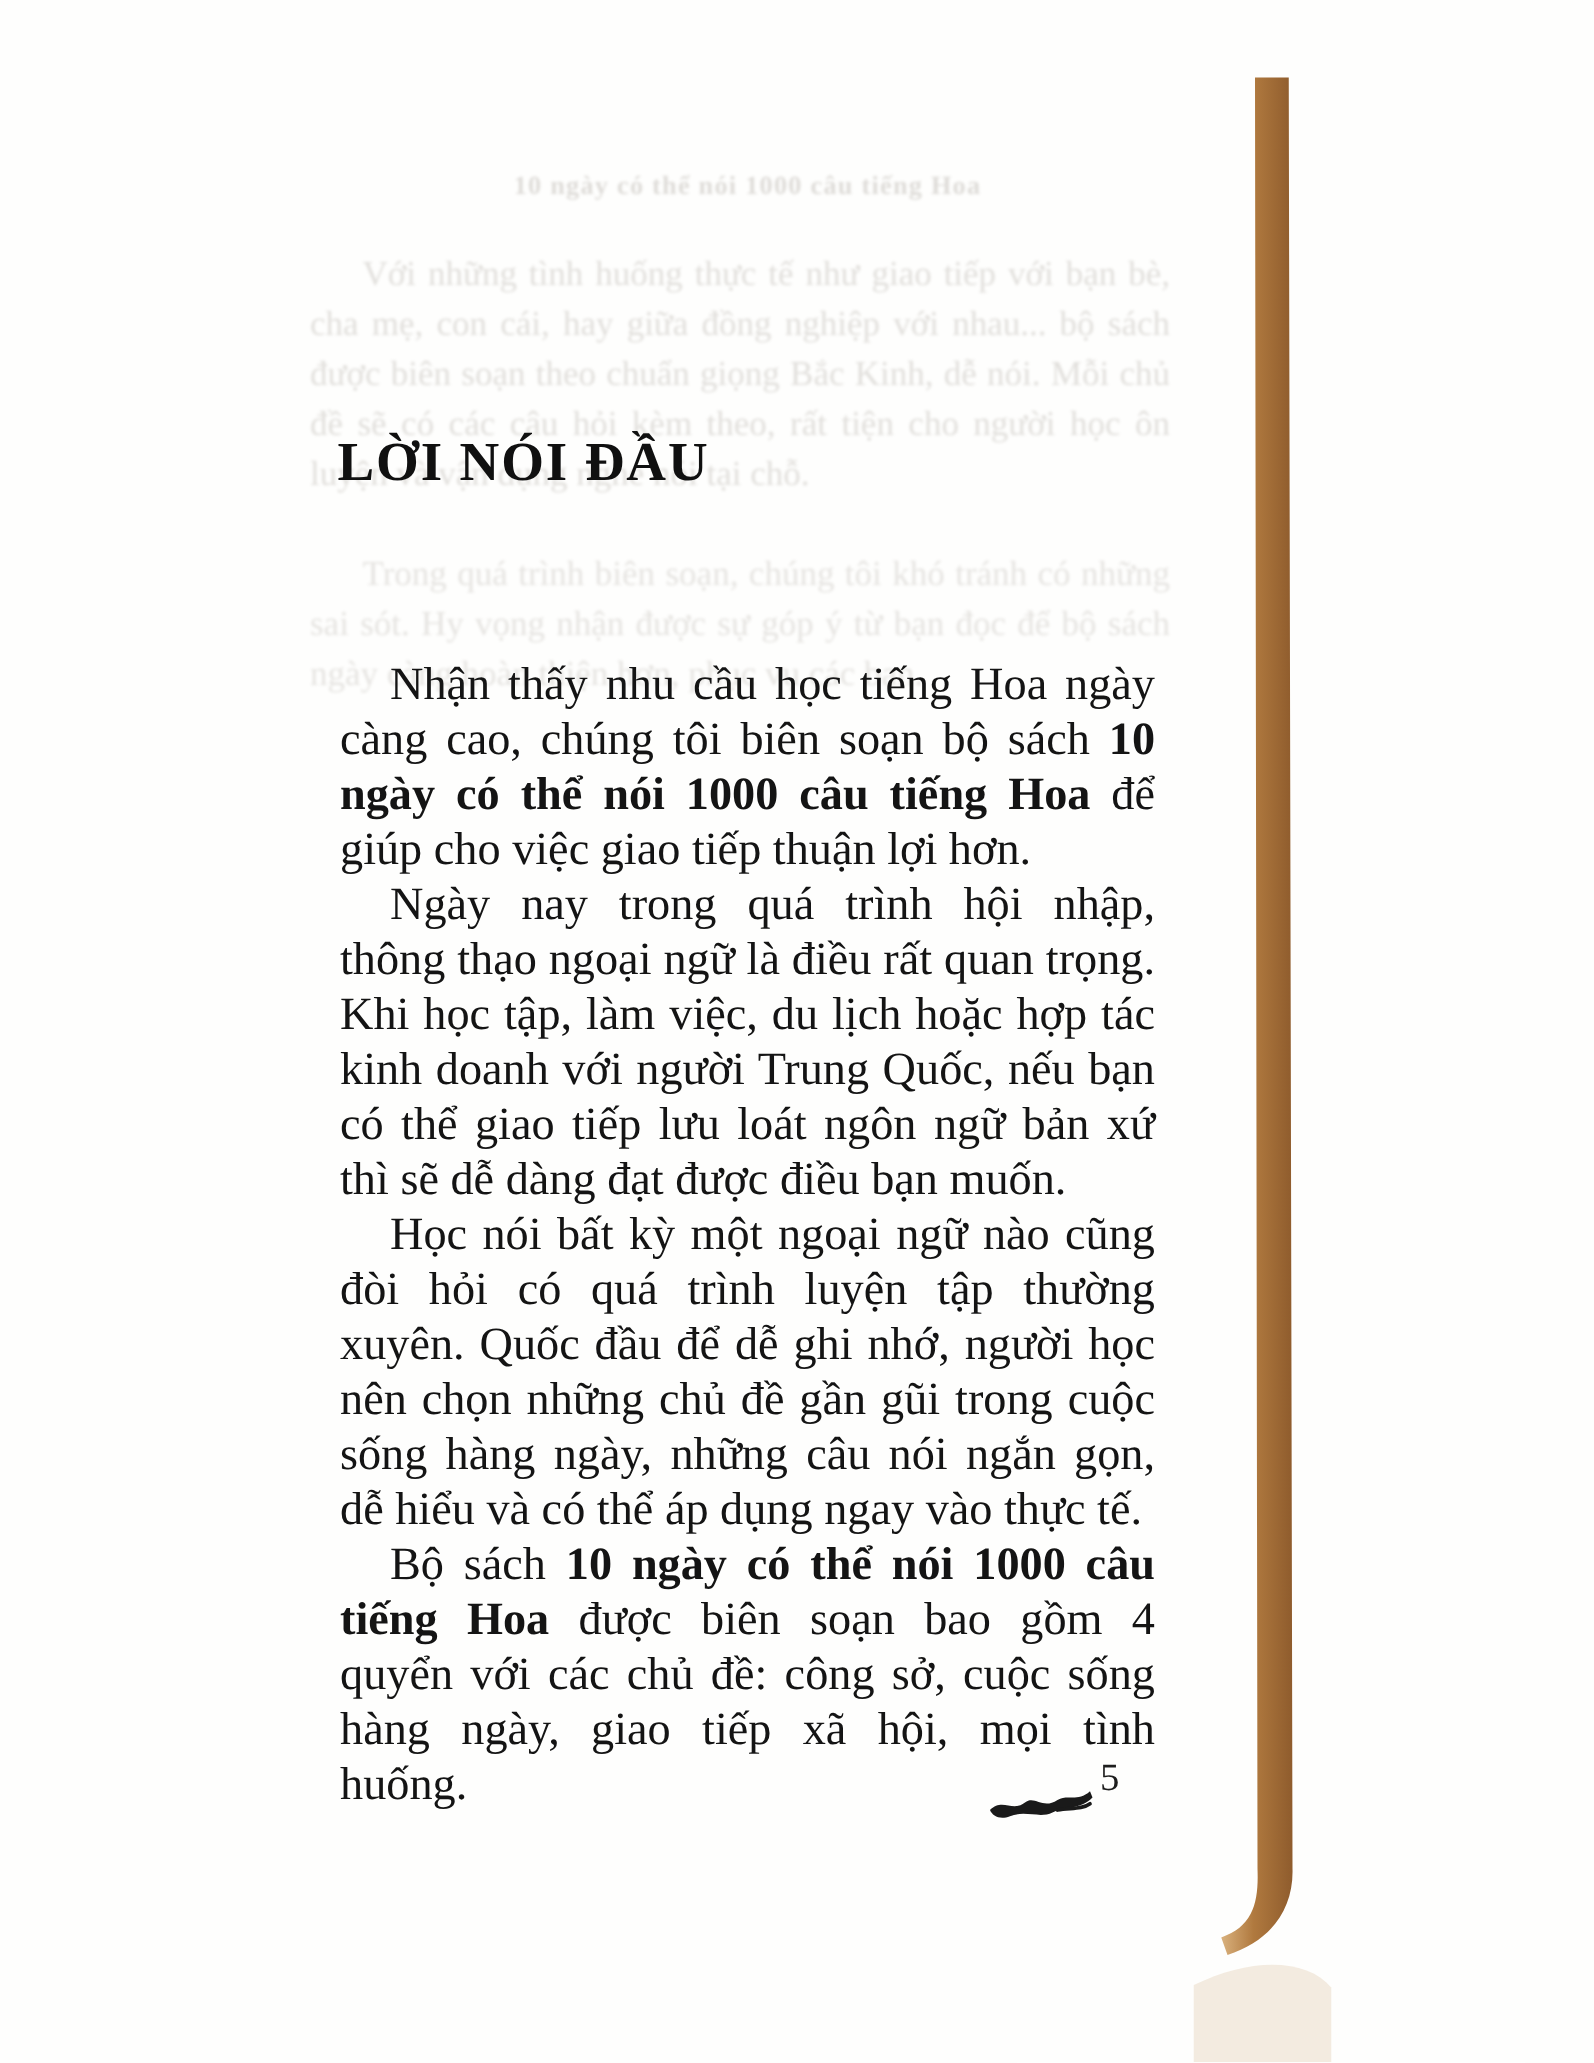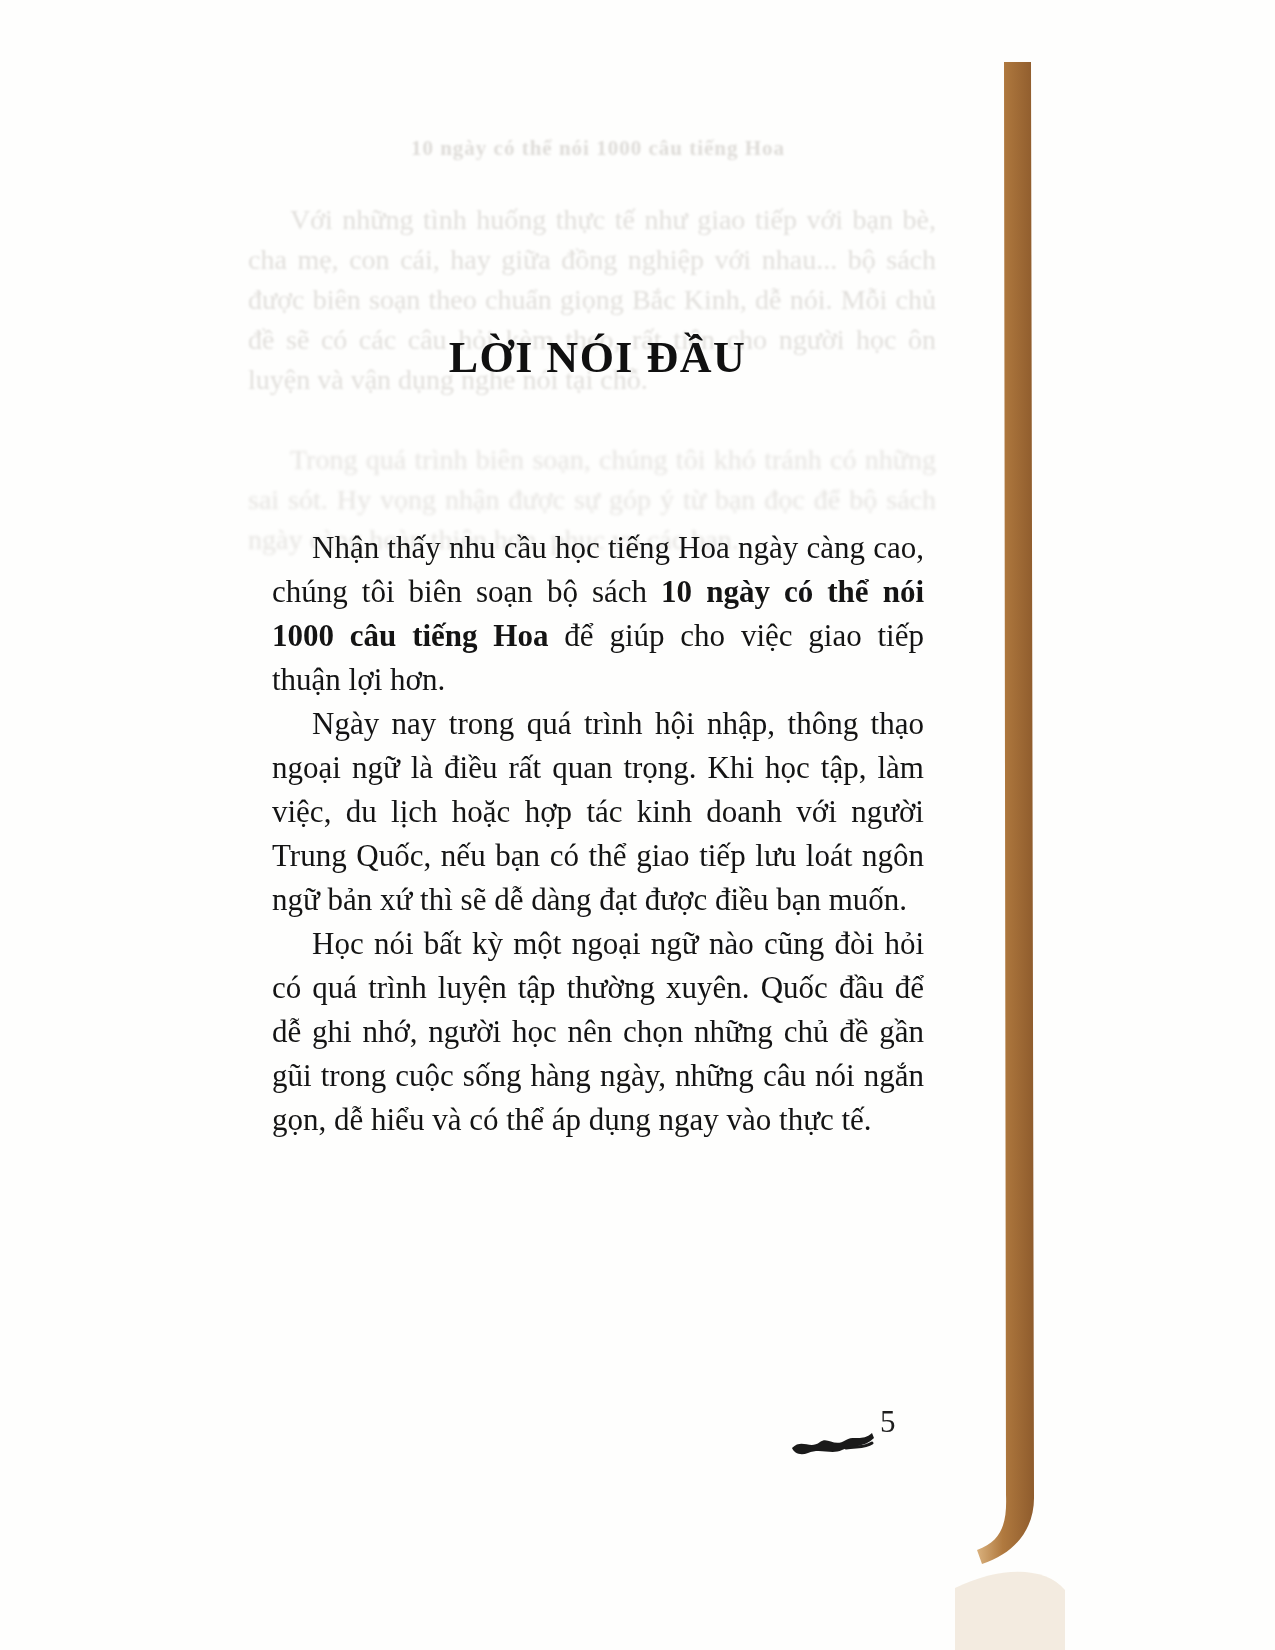--- a/index.html
+++ b/index.html
@@ -33,32 +33,31 @@
     opacity: 0.20; filter: blur(1.3px);
   }
   .bleed-para-2 {
     top: 440px; left: 248px; width: 688px;
     font-size: 28px; line-height: 40px; text-indent: 42px;
     opacity: 0.17; filter: blur(1.4px);
   }
 
   .preface-title {
     position: absolute;
-    top: 303px; left: 270px; width: 655px;
-    text-align: center;
+    top: 315px; left: 270px; width: 655px;
     font-size: 44px;
     font-weight: bold;
     letter-spacing: 1.5px;
     color: #101010;
   }
 
   .body-text {
     position: absolute;
     top: 526px; left: 272px; width: 652px;
-    font-size: 31px;
+    font-size: 37px;
     line-height: 44px;
     text-align: justify;
   }
   .body-text p { margin: 0; text-indent: 40px; }
   .b { font-weight: bold; }
 
   .page-number {
     position: absolute;
     left: 880px; top: 1404px;
     font-size: 31px;
@@ -84,20 +83,21 @@
   <div class="bleed bleed-header">10 ngày có thể nói 1000 câu tiếng Hoa</div>
   <div class="bleed bleed-para-1">Với những tình huống thực tế như giao tiếp với bạn bè, cha mẹ, con cái, hay giữa đồng nghiệp với nhau... bộ sách được biên soạn theo chuẩn giọng Bắc Kinh, dễ nói. Mỗi chủ đề sẽ có các câu hỏi kèm theo, rất tiện cho người học ôn luyện và vận dụng nghe nói tại chỗ.</div>
   <div class="bleed bleed-para-2">Trong quá trình biên soạn, chúng tôi khó tránh có những sai sót. Hy vọng nhận được sự góp ý từ bạn đọc để bộ sách ngày càng hoàn thiện hơn, phục vụ các bạn.</div>
 
   <h1 class="preface-title">LỜI NÓI ĐẦU</h1>
 
   <div class="body-text">
     <p><span>Nhận thấy nhu cầu học tiếng Hoa ngày càng cao, chúng tôi biên soạn bộ sách </span><span class="b">10 ngày có thể nói 1000 câu tiếng Hoa</span><span> để giúp cho việc giao tiếp thuận lợi hơn.</span></p>
     <p><span>Ngày nay trong quá trình hội nhập, thông thạo ngoại ngữ là điều rất quan trọng. Khi học tập, làm việc, du lịch hoặc hợp tác kinh doanh với người Trung Quốc, nếu bạn có thể giao tiếp lưu loát ngôn ngữ bản xứ thì sẽ dễ dàng đạt được điều bạn muốn.</span></p>
     <p><span>Học nói bất kỳ một ngoại ngữ nào cũng đòi hỏi có quá trình luyện tập thường xuyên. Quốc đầu để dễ ghi nhớ, người học nên chọn những chủ đề gần gũi trong cuộc sống hàng ngày, những câu nói ngắn gọn, dễ hiểu và có thể áp dụng ngay vào thực tế.</span></p>
+    <p><span>Bộ sách </span><span class="b">10 ngày có thể nói 1000 câu tiếng Hoa</span><span> được biên soạn bao gồm 4 quyển với các chủ đề: công sở, cuộc sống hàng ngày, giao tiếp xã hội, mọi tình huống.</span></p>
   </div>
 
   <svg class="ink-mark" viewBox="0 0 90 42" aria-hidden="true">
     <path d="M4 30 C 14 20 22 32 32 24 C 40 18 46 30 58 22 C 66 17 74 24 84 15 L 86 20 C 76 30 64 27 54 32 C 44 37 32 30 20 35 C 12 38 6 35 4 30 Z" fill="#1a1a1a"></path>
     <path d="M58 30 C 68 28 77 30 84 25" stroke="#1a1a1a" stroke-width="3" fill="none" stroke-linecap="round"></path>
   </svg>
 
   <div class="page-number">5</div>
 
   <svg class="edge-overlay" width="1275" height="1650" viewBox="0 0 1275 1650" aria-hidden="true">

